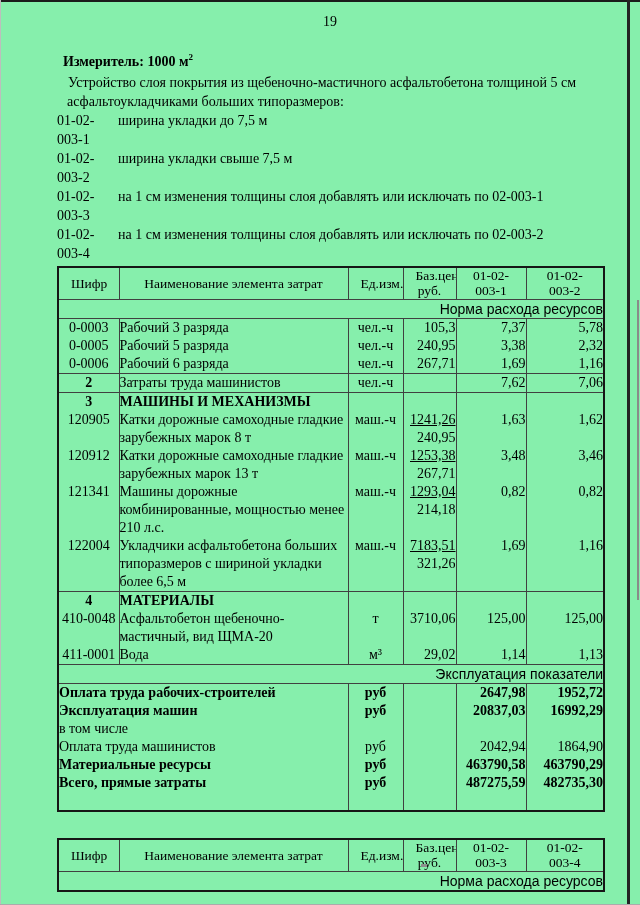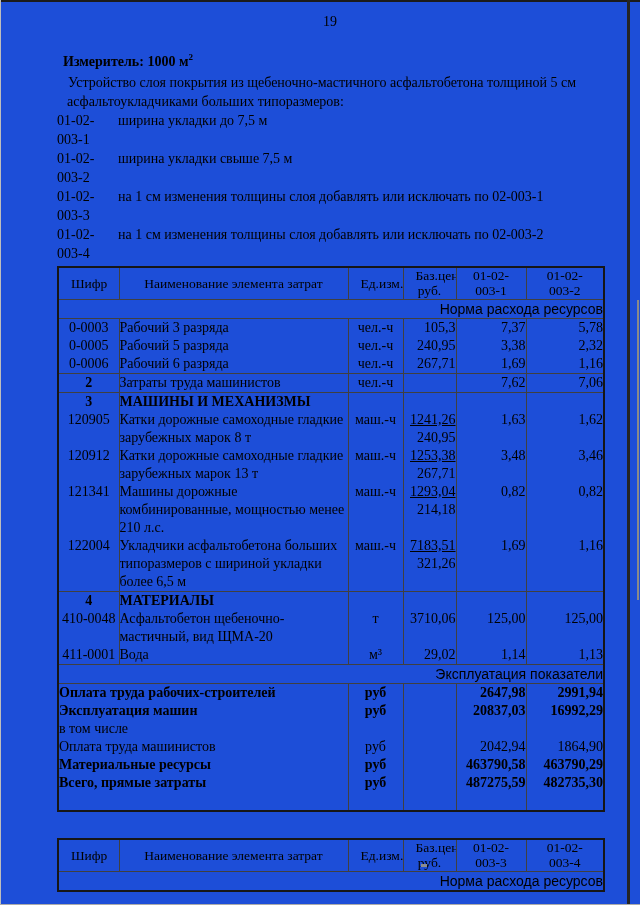--- a/index.html
+++ b/index.html
@@ -1,20 +1,20 @@
 <!DOCTYPE html>
 <html><head>
 <meta charset="utf-8">
 <style>
   html,body{margin:0;padding:0;}
   body{
     width:640px;height:905px;background:#ffffff;color:#000;
     font-family:"Liberation Serif","DejaVu Serif",serif;
   }
-  .page{position:relative;width:640px;height:905px;background:#1d4ed8;overflow:hidden;}
+  .page{position:relative;width:640px;height:905px;background:#86efac;overflow:hidden;}
 
   
   .edge-top{position:absolute;top:0;left:0;width:640px;height:2px;background:#1b1b1b;}
   .edge-right{position:absolute;top:0;right:10px;width:3px;height:905px;background:#242424;}
   .edge-right2{position:absolute;top:300px;right:1px;width:2px;height:300px;background:#8a8a8a;}
   .edge-left{position:absolute;top:0;left:0;width:1px;height:905px;background:#bdbdbd;}
   .edge-bottom{position:absolute;bottom:0;left:0;width:640px;height:1px;background:#ababab;}
   .speck{position:absolute;left:421px;top:864px;width:6px;height:3px;background:#8d8d8d;}
 
   .page-number{width:546px;margin-left:57px;padding-top:13px;text-align:center;font-size:14px;line-height:17px;}
@@ -224,21 +224,21 @@
       <td class="val2">1,13</td>
     </tr>
     <tr class="subh rule">
       <td colspan="6">Эксплуатация показатели</td>
     </tr>
     <tr>
       <td class="sname b" colspan="2">Оплата труда рабочих-строителей</td>
       <td class="unit b">руб</td>
       <td class="price"></td>
       <td class="val1 b">2647,98</td>
-      <td class="val2 b">2991,94</td>
+      <td class="val2 b">1952,72</td>
     </tr>
     <tr>
       <td class="sname b" colspan="2">Эксплуатация машин</td>
       <td class="unit b">руб</td>
       <td class="price"></td>
       <td class="val1 b">20837,03</td>
       <td class="val2 b">16992,29</td>
     </tr>
     <tr>
       <td class="sname" colspan="2">в том числе</td>

